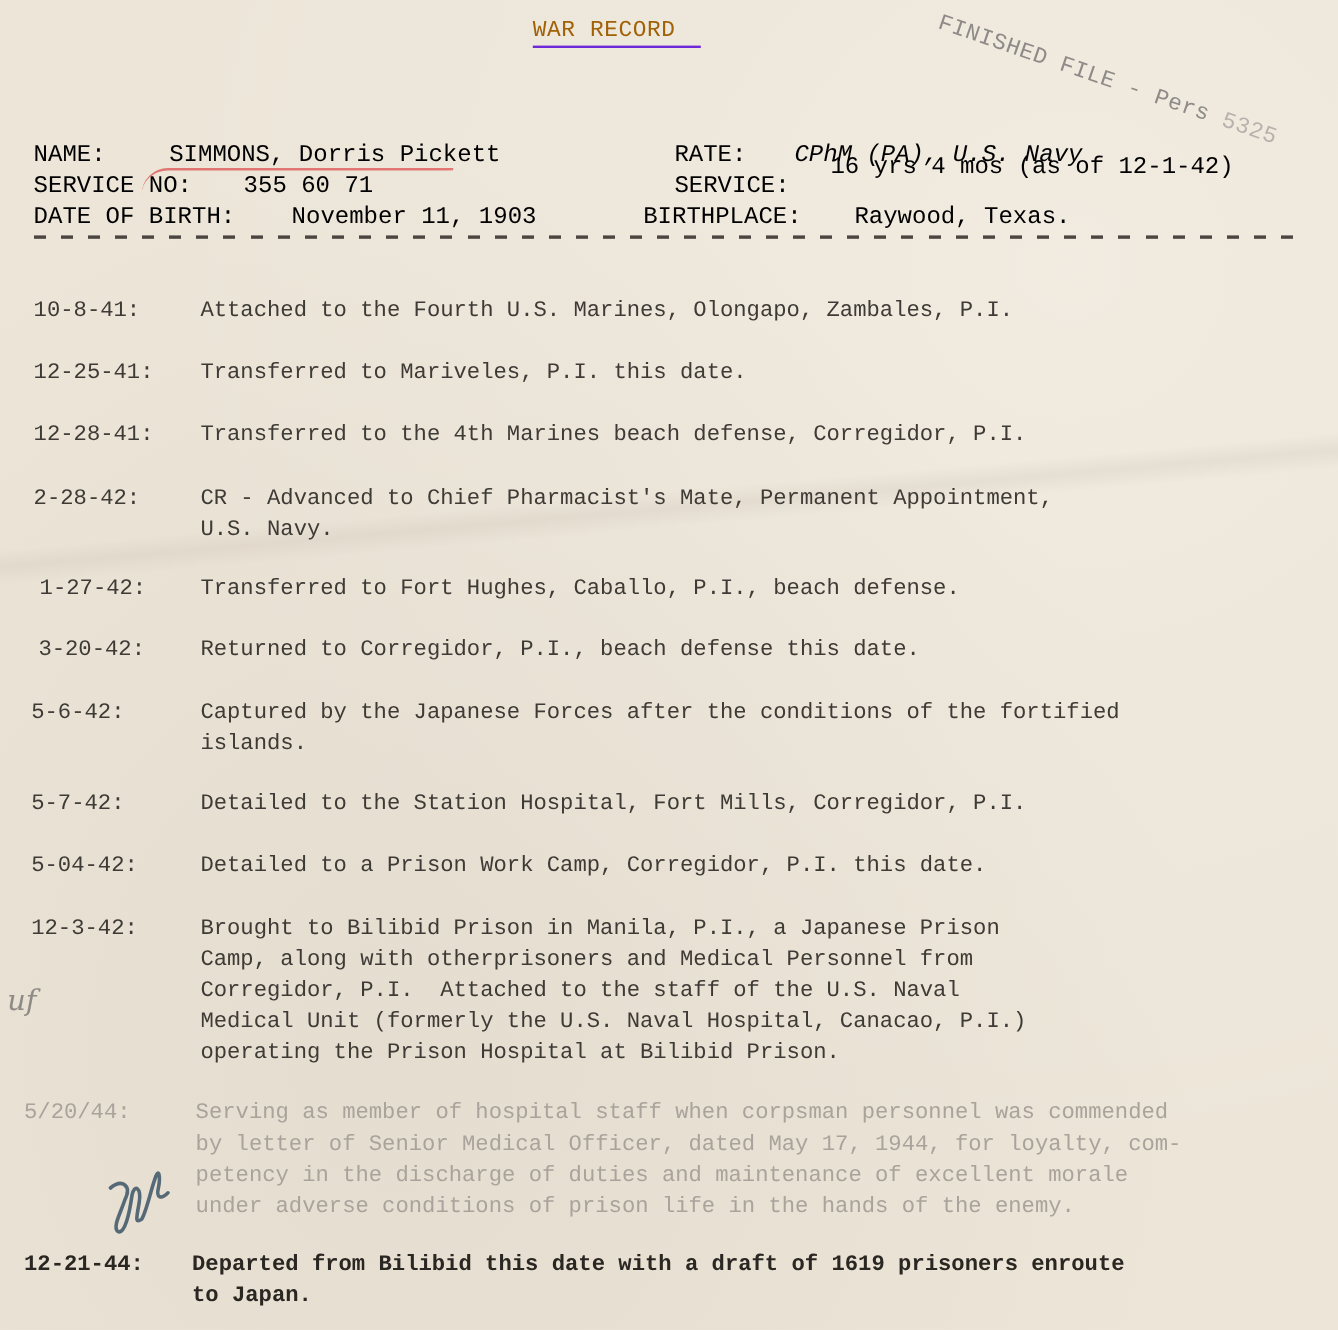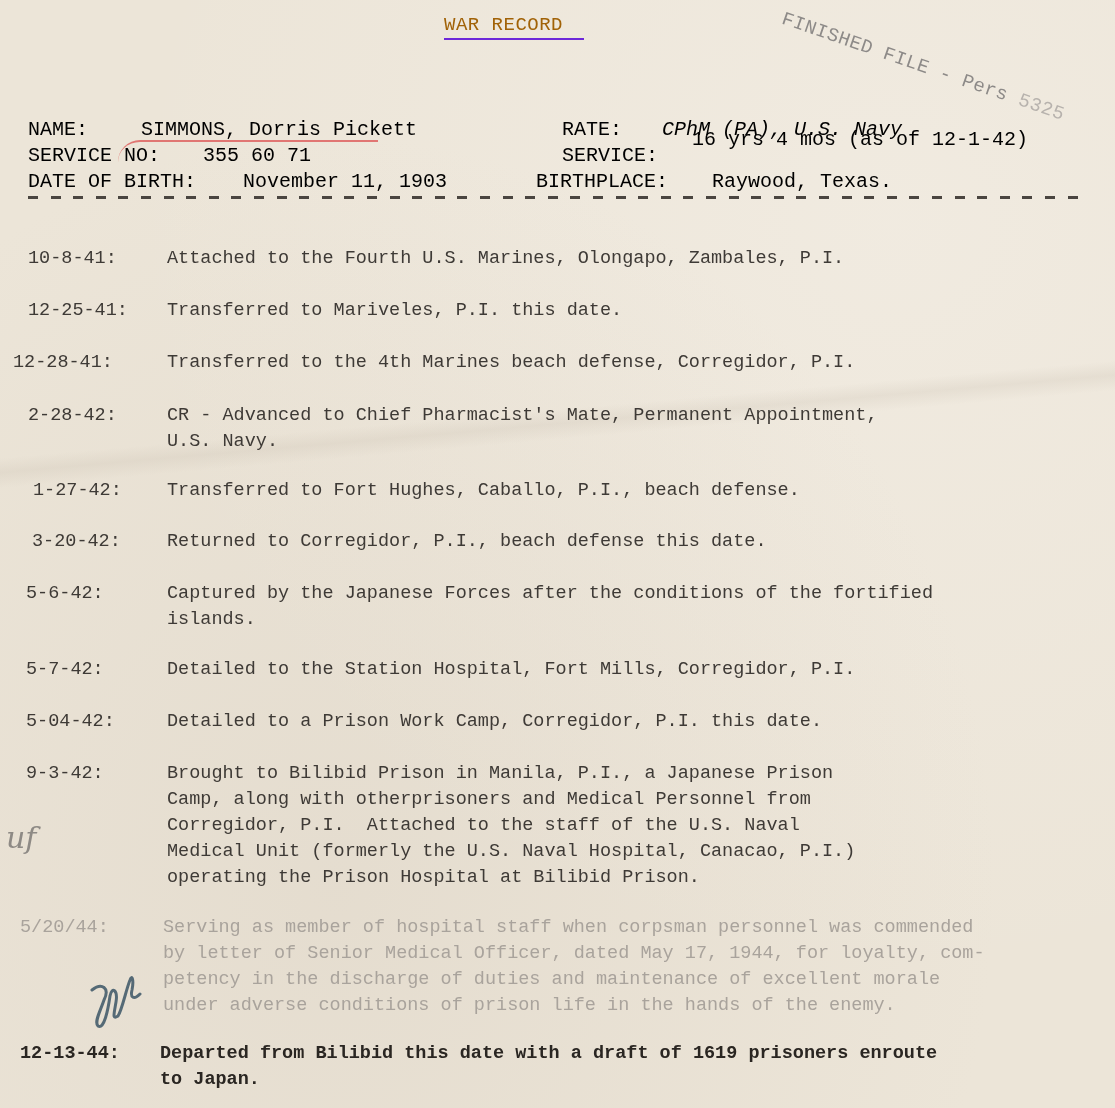--- a/index.html
+++ b/index.html
@@ -76,21 +76,21 @@
 
 <div class="entry" style="top:246px;">
   <span class="date" style="left:28px;">10-8-41:</span>
   <span class="text">Attached to the Fourth U.S. Marines, Olongapo, Zambales, P.I.</span>
 </div>
 <div class="entry" style="top:298px;">
   <span class="date" style="left:28px;">12-25-41:</span>
   <span class="text">Transferred to Mariveles, P.I. this date.</span>
 </div>
 <div class="entry" style="top:350px;">
-  <span class="date" style="left:13px;">12-28-41:</span>
+  <span class="date" style="left:28px;">12-28-41:</span>
   <span class="text">Transferred to the 4th Marines beach defense, Corregidor, P.I.</span>
 </div>
 <div class="entry" style="top:403px;">
   <span class="date" style="left:28px;">2-28-42:</span>
   <span class="text">CR - Advanced to Chief Pharmacist's Mate, Permanent Appointment,
 U.S. Navy.</span>
 </div>
 <div class="entry" style="top:478px;">
   <span class="date" style="left:33px;">1-27-42:</span>
   <span class="text">Transferred to Fort Hughes, Caballo, P.I., beach defense.</span>
@@ -106,38 +106,38 @@
 </div>
 <div class="entry" style="top:657px;">
   <span class="date" style="left:26px;">5-7-42:</span>
   <span class="text">Detailed to the Station Hospital, Fort Mills, Corregidor, P.I.</span>
 </div>
 <div class="entry" style="top:709px;">
   <span class="date" style="left:26px;">5-04-42:</span>
   <span class="text">Detailed to a Prison Work Camp, Corregidor, P.I. this date.</span>
 </div>
 <div class="entry" style="top:761px;">
-  <span class="date" style="left:26px;">9-3-42:</span>
+  <span class="date" style="left:26px;">12-3-42:</span>
   <span class="text">Brought to Bilibid Prison in Manila, P.I., a Japanese Prison
 Camp, along with otherprisoners and Medical Personnel from
 Corregidor, P.I.  Attached to the staff of the U.S. Naval
 Medical Unit (formerly the U.S. Naval Hospital, Canacao, P.I.)
 operating the Prison Hospital at Bilibid Prison.</span>
 </div>
 <div class="entry faint" style="top:915px;">
   <span class="date" style="left:20px;">5/20/44:</span>
   <span class="text" style="left:163px;">Serving as member of hospital staff when corpsman personnel was commended
 by letter of Senior Medical Officer, dated May 17, 1944, for loyalty, com-
 petency in the discharge of duties and maintenance of excellent morale
 under adverse conditions of prison life in the hands of the enemy.</span>
 </div>
 <div class="entry bold" style="top:1041px;">
-  <span class="date" style="left:20px;">12-13-44:</span>
+  <span class="date" style="left:20px;">12-21-44:</span>
   <span class="text" style="left:160px;">Departed from Bilibid this date with a draft of 1619 prisoners enroute
 to Japan.</span>
 </div>
 
-<div class="hand" style="left:6px; top:820px; font-size:30px;">uf</div>
+<div class="hand" style="left:6px; top:820px; font-size:24px;">uf</div>
 <div class="sig" style="left:82px; top:960px;">
   <svg width="60" height="75" viewBox="0 0 60 75">
     <path d="M10 30 C20 22, 28 28, 22 40 C18 52, 12 62, 16 66 C22 70, 26 50, 28 36 C30 26, 36 30, 34 42 C32 54, 30 60, 36 56 C40 50, 44 30, 48 20 C50 14, 52 20, 50 30 C48 38, 52 40, 58 34" fill="none" stroke="#556a76" stroke-width="3" stroke-linecap="round"></path>
   </svg>
 </div>
 
 </body></html>

